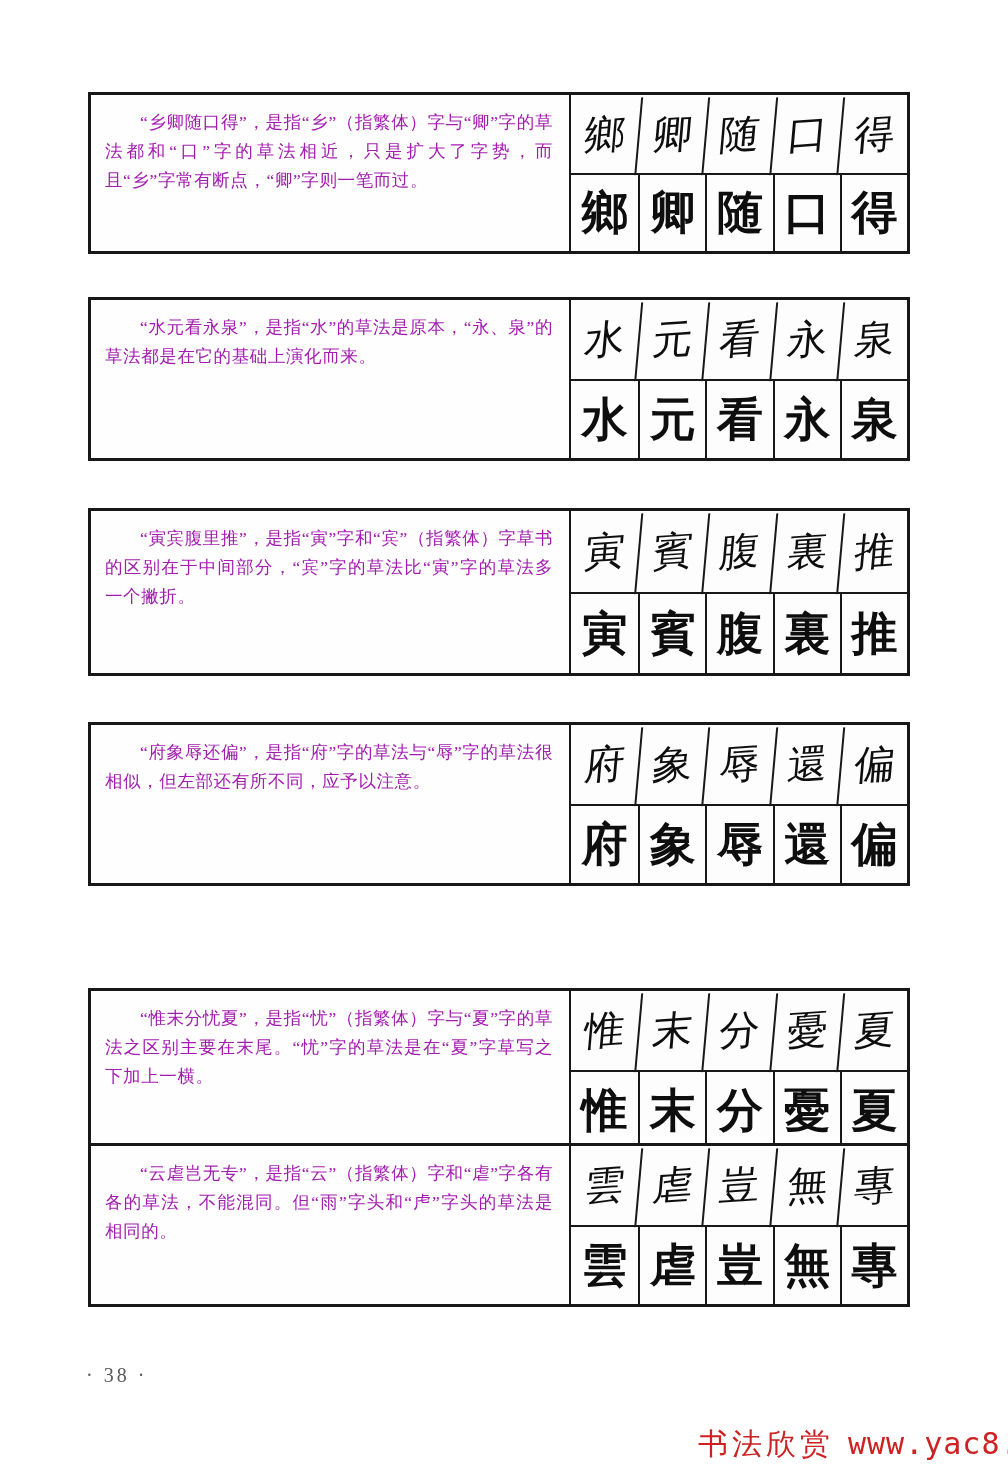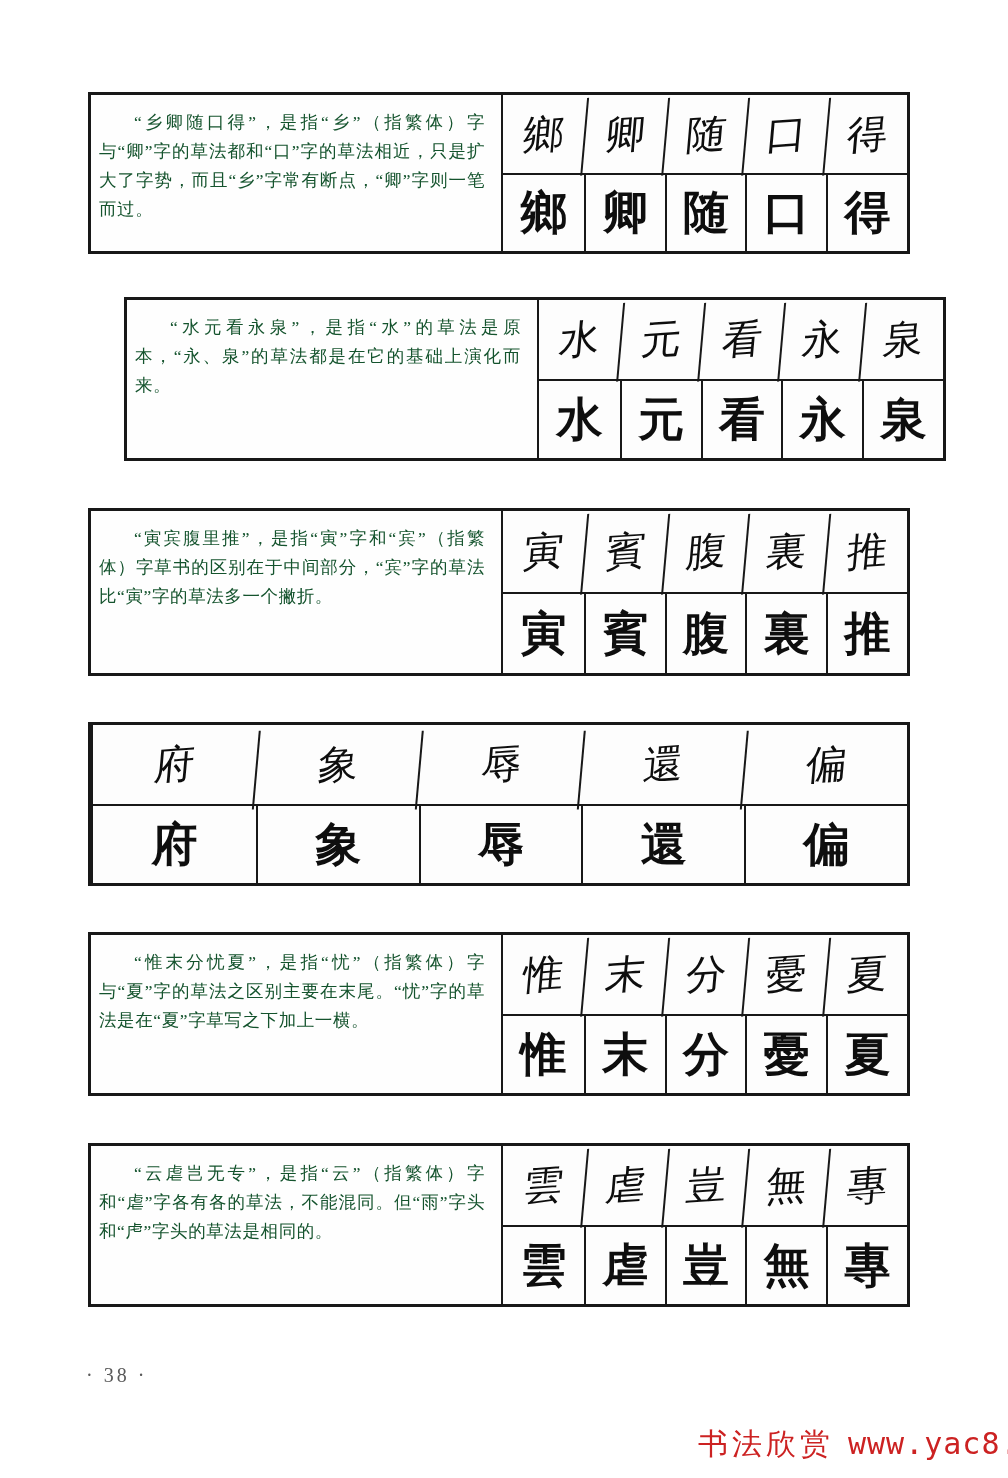--- a/index.html
+++ b/index.html
@@ -10,25 +10,25 @@
     color:#1c1c1c;
     overflow:hidden;
   }
   .page{position:absolute;inset:0;}
   .block{
     position:absolute;left:88px;width:822px;
     border:3px solid #181818;box-sizing:border-box;
     display:flex;background:#fefefe;
   }
   .desc{
-    width:410px;box-sizing:border-box;
-    padding:13px 16px 8px 8px;
+    width:478px;box-sizing:border-box;
+    padding:13px 16px 8px 14px;
     font-size:17.5px;line-height:29px;
     text-align:justify;text-indent:2em;
-    letter-spacing:.6px;color:#14532d;
+    letter-spacing:.6px;color:#a21caf;
   }
   .grid{
     flex:1;display:grid;
     grid-template-columns:repeat(5,1fr);
     grid-template-rows:1fr 1fr;
     border-left:2px solid #181818;
     background:#fdfdfd;
   }
   .cell{
     display:flex;align-items:center;justify-content:center;
@@ -52,24 +52,24 @@
   }
   .watermark{
     position:absolute;top:1424px;left:698px;
     display:flex;align-items:baseline;gap:14px;
     color:#cc2222;white-space:nowrap;
   }
   .wm-name{font-size:30px;letter-spacing:4px;font-weight:500;text-align:center;}
   .wm-url{font-size:30px;font-family:"DejaVu Sans Mono",monospace;letter-spacing:1px;}
   
   .b0{top:92px;height:162px;}
-  .b1{top:297px;height:164px;margin-left:36px;}
+  .b1{top:297px;height:164px;}
   .b2{top:508px;height:168px;}
   .b3{top:722px;height:164px;}
-  .b4{top:932px;height:164px;justify-content:center;}
+  .b4{top:988px;height:164px;justify-content:center;}
   .b5{top:1143px;height:164px;justify-content:flex-end;}
 </style>
 </head>
 <body>
 
 <div class="page">
 
   <section class="block b0">
     <div class="desc">“乡卿随口得”，是指“乡”（指繁体）字与“卿”字的草法都和“口”字的草法相近，只是扩大了字势，而且“乡”字常有断点，“卿”字则一笔而过。</div>
     <div class="grid">
@@ -112,20 +112,21 @@
       <div class="cell cursive">推</div>
       <div class="cell regular">寅</div>
       <div class="cell regular">賓</div>
       <div class="cell regular">腹</div>
       <div class="cell regular">裏</div>
       <div class="cell regular">推</div>
     </div>
   </section>
 
   <section class="block b3">
+    <div class="desc">“府象辱还偏”，是指“府”字的草法与“辱”字的草法很相似，但左部还有所不同，应予以注意。</div>
     <div class="grid">
       <div class="cell cursive">府</div>
       <div class="cell cursive">象</div>
       <div class="cell cursive">辱</div>
       <div class="cell cursive">還</div>
       <div class="cell cursive">偏</div>
       <div class="cell regular">府</div>
       <div class="cell regular">象</div>
       <div class="cell regular">辱</div>
       <div class="cell regular">還</div>

